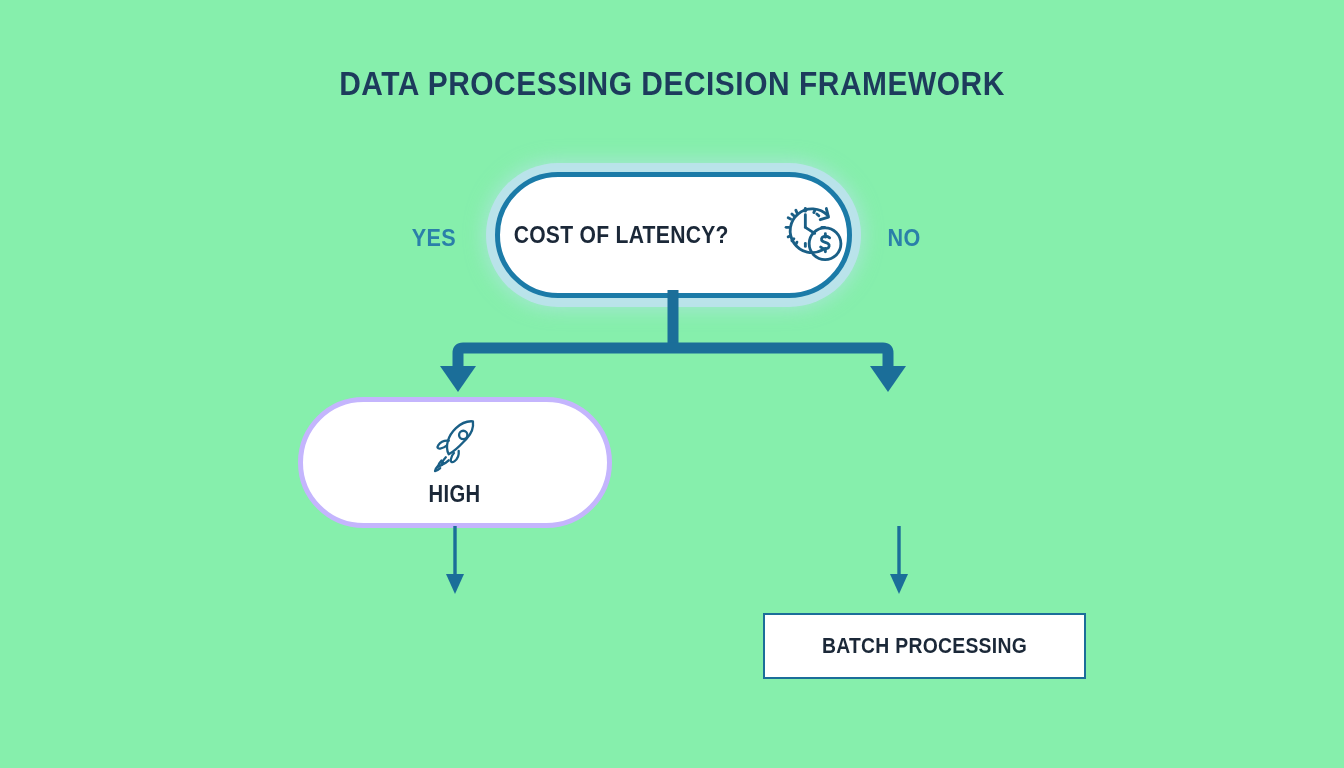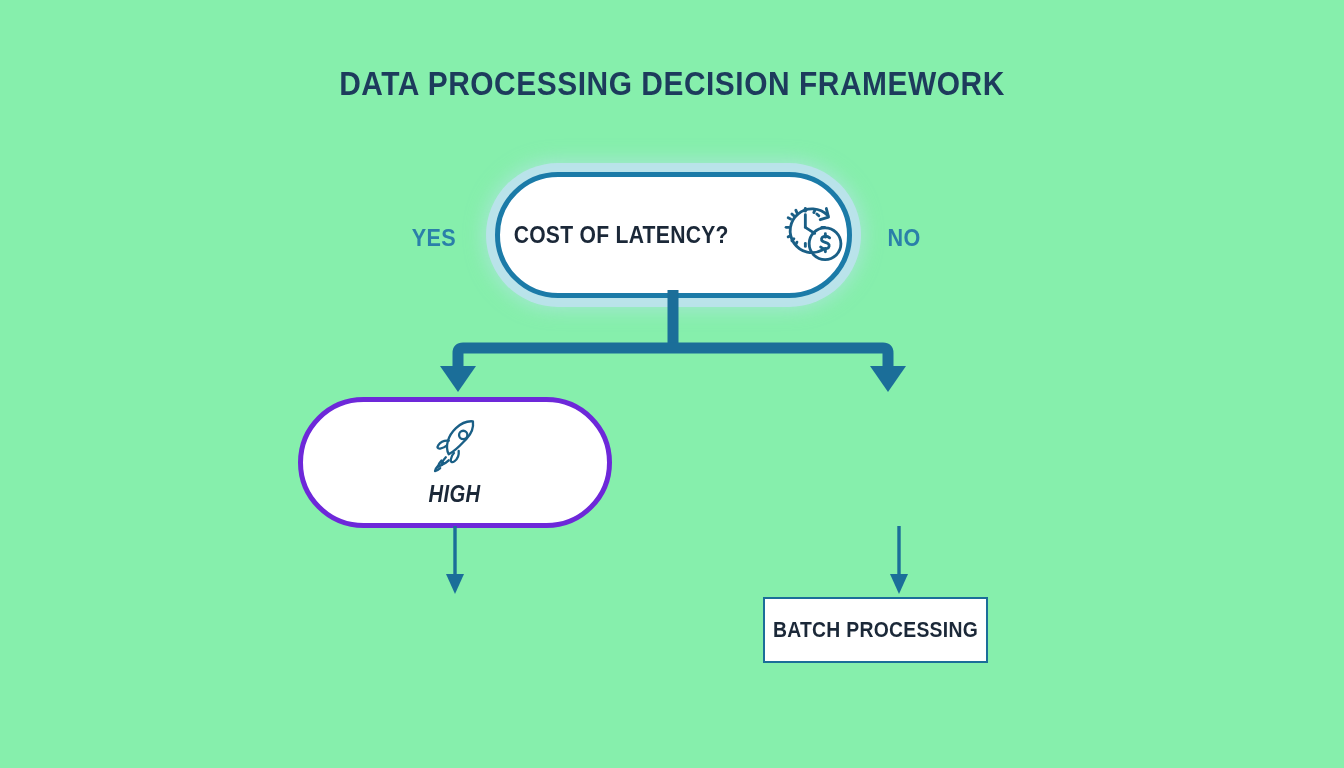--- a/index.html
+++ b/index.html
@@ -94,28 +94,27 @@
     width: 490px;
     height: 115px;
   }
 
   
   .outcome-node {
     position: absolute;
     top: 397px;
     height: 131px;
     box-sizing: border-box;
-    border: 5px solid #6d28d9;
+    border: 5px solid #c4b5fd;
     border-radius: 66px;
     background: #ffffff;
     display: flex;
     flex-direction: column;
     align-items: center;
     justify-content: center;
-    font-style: italic;
   }
   #high-node { left: 298px; width: 314px; }
   #low-node  { left: 748px; width: 304px; }
   .outcome-icon {
     width: 62px;
     height: 62px;
     margin-bottom: 2px;
   }
   .outcome-label {
     font-size: 23px;
@@ -138,21 +137,21 @@
     top: 597px;
     height: 66px;
     box-sizing: border-box;
     border: 2.5px solid #1b6e99;
     background: #ffffff;
     display: flex;
     align-items: center;
     justify-content: center;
   }
   #stream-box { left: 317px; width: 276px; }
-  #batch-box  { left: 763px; width: 225px; }
+  #batch-box  { left: 763px; width: 323px; margin-top: 16px; }
   .result-label {
     font-size: 22px;
     letter-spacing: 0.3px;
   }
 </style>
 </head>
 <body>
 
 <div id="canvas">
 

